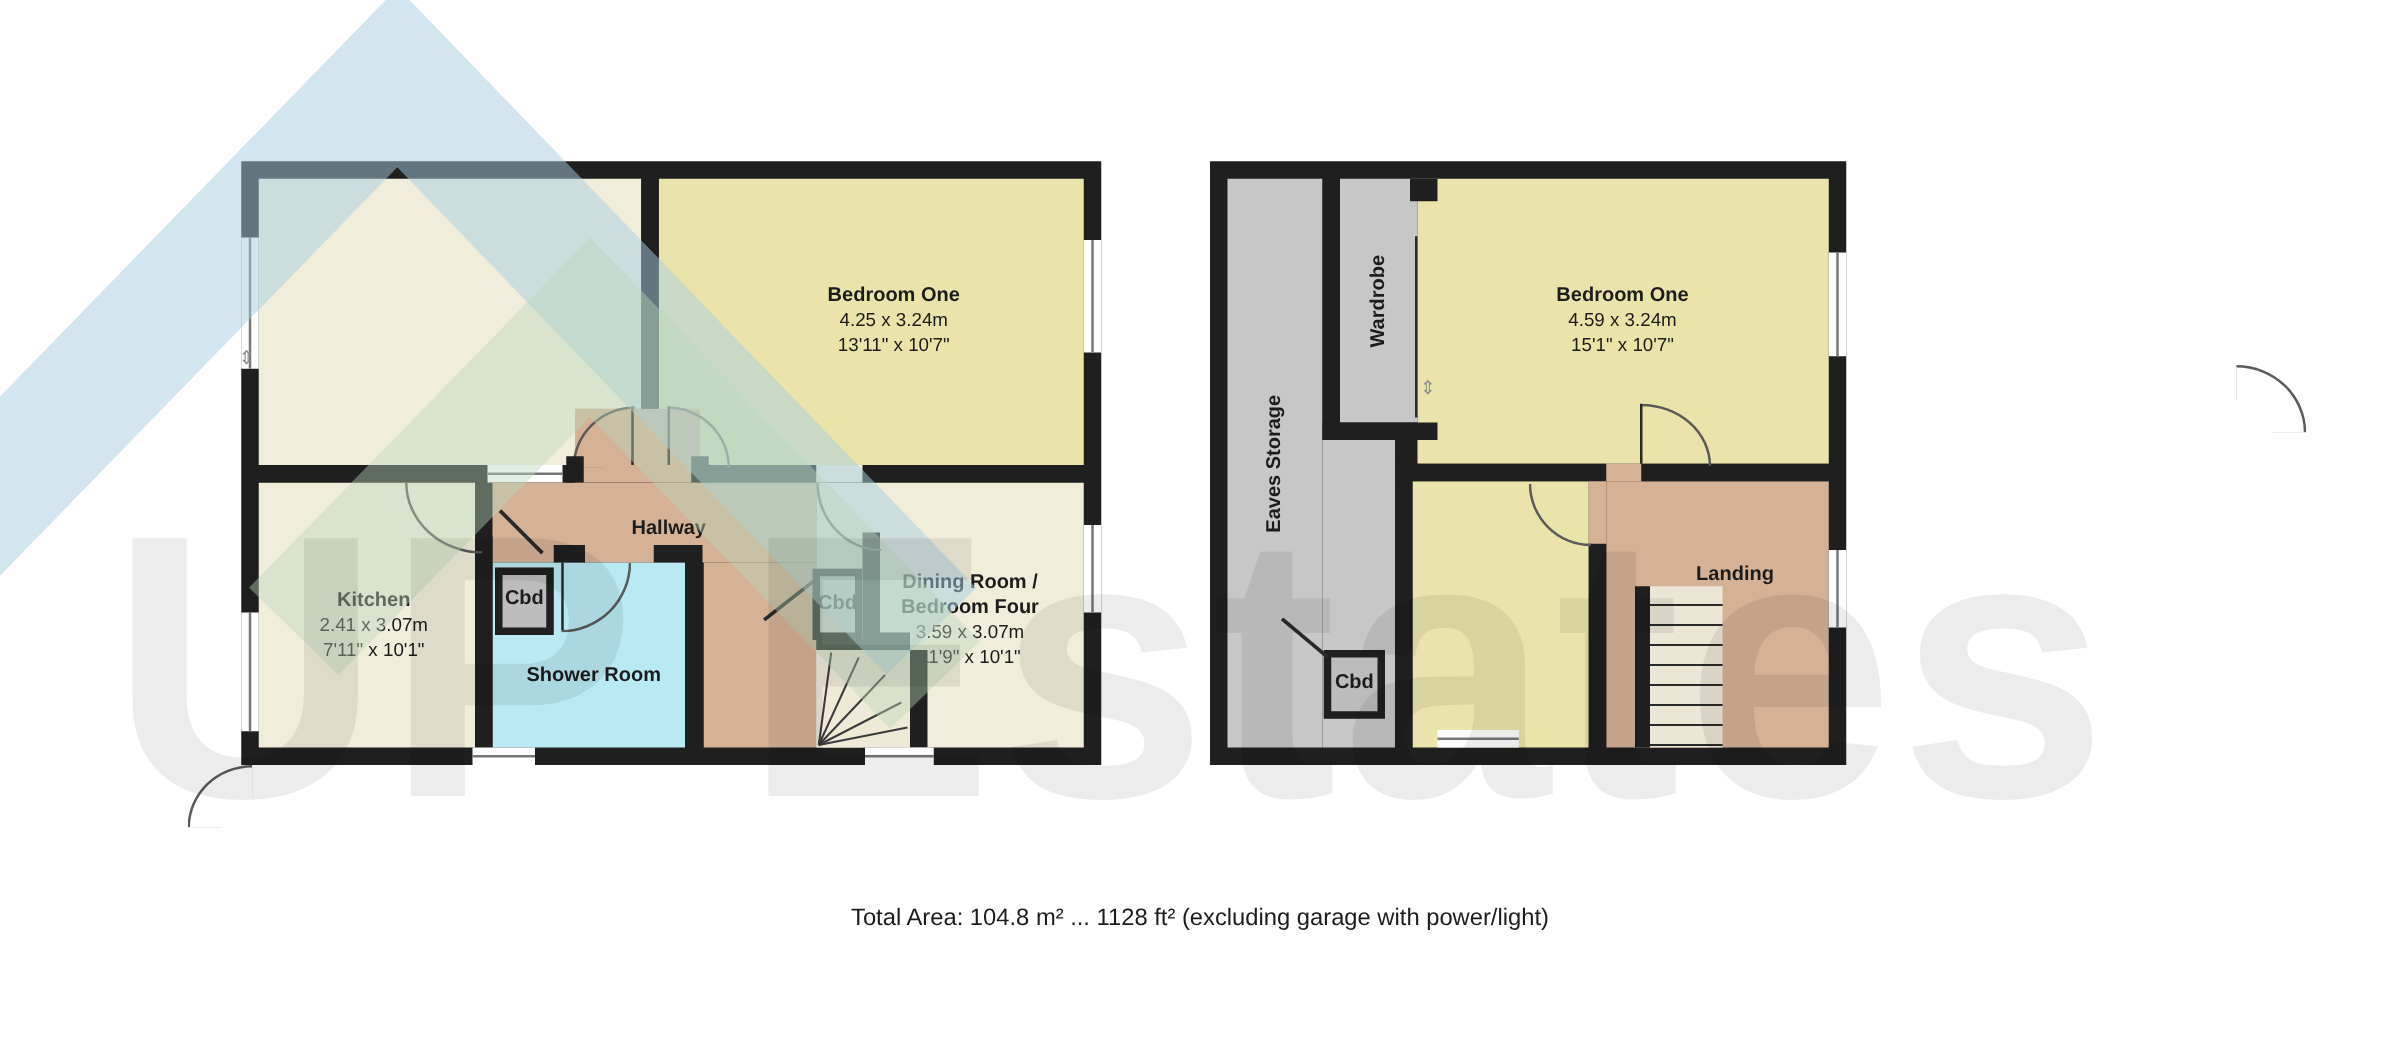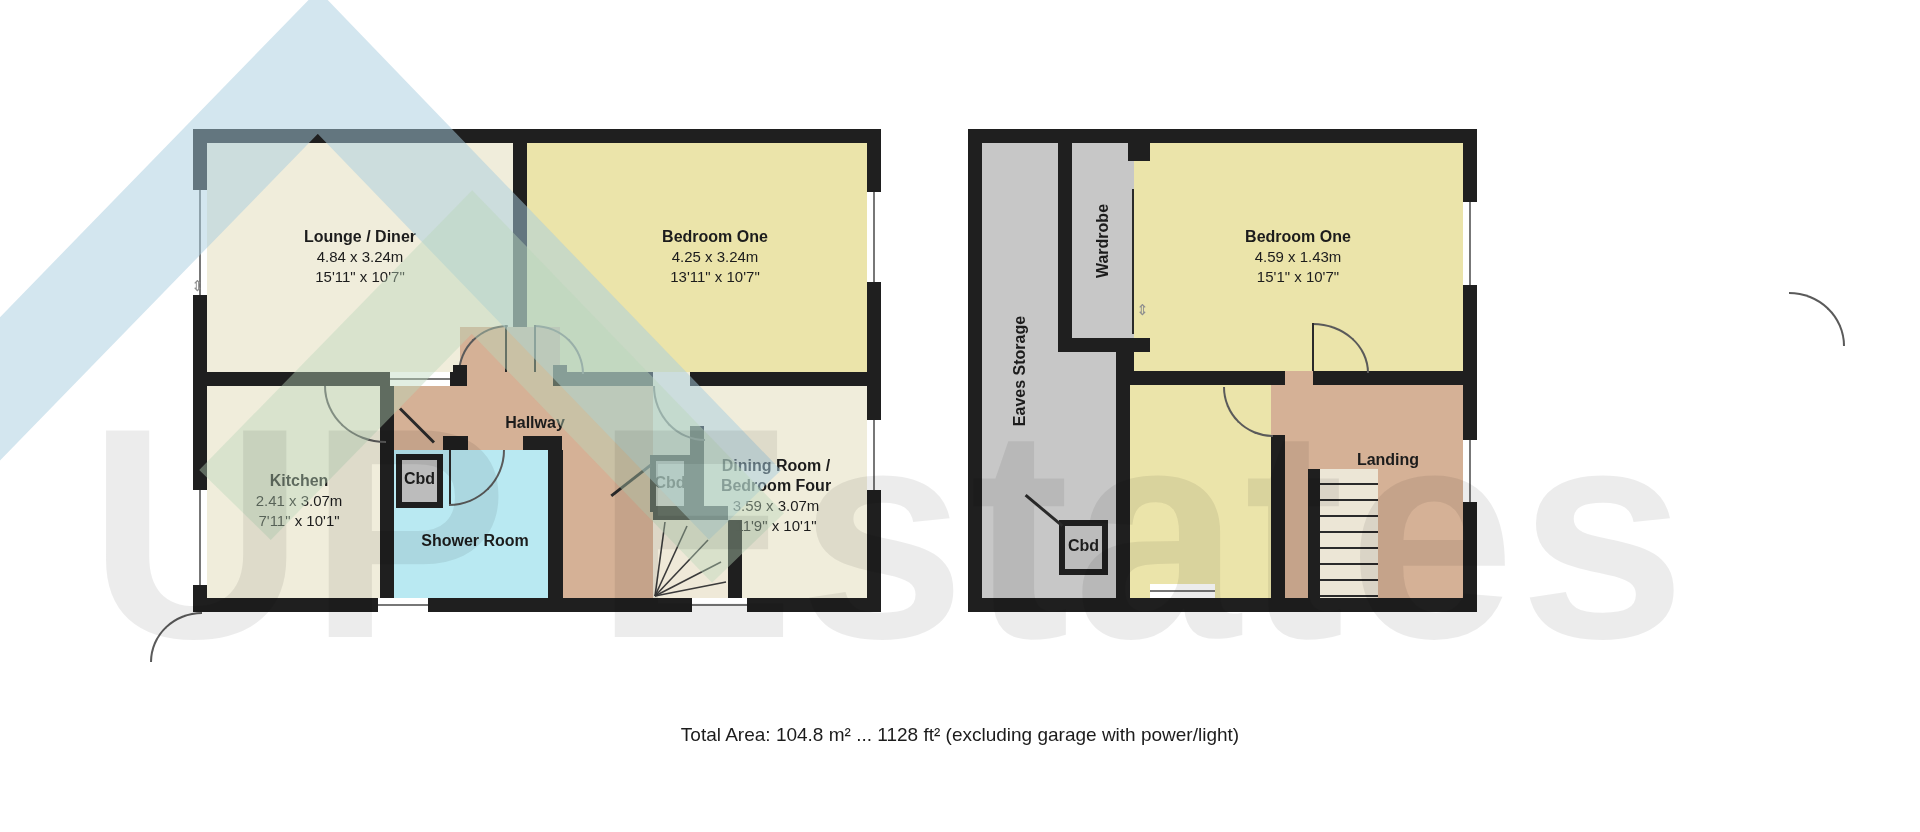--- a/index.html
+++ b/index.html
@@ -102,25 +102,20 @@
     <div class="leaf" style="left:312px;top:196px;width:2px;height:47px;"></div>
     <div class="arc tr" style="left:341px;top:196px;width:48px;height:47px;"></div>
     <div class="leaf" style="left:341px;top:196px;width:2px;height:47px;"></div>
     <div class="arc bl" style="left:131px;top:257px;width:60px;height:55px;"></div>
     <div class="arc bl" style="left:460px;top:257px;width:50px;height:53px;"></div>
     <div class="arc br" style="left:256px;top:321px;width:54px;height:54px;"></div>
     <div class="leaf" style="left:256px;top:321px;width:2px;height:54px;"></div>
     <div class="leaf" style="left:200px;top:295px;width:48px;height:3px;transform:rotate(45deg);"></div>
     <div class="leaf" style="left:413px;top:350px;width:50px;height:3px;transform:rotate(-38deg);"></div>
 
-    <div class="lbl" style="left:47px;top:98px;width:240px;">
-      <div class="nm">Lounge / Diner</div>
-      <div class="dim">4.84 x 3.24m</div>
-      <div class="dim">15'11" x 10'7"</div>
-    </div>
     <div class="lbl" style="left:402px;top:98px;width:240px;">
       <div class="nm">Bedroom One</div>
       <div class="dim">4.25 x 3.24m</div>
       <div class="dim">13'11" x 10'7"</div>
     </div>
     <div class="lbl" style="left:16px;top:342px;width:180px;">
       <div class="nm">Kitchen</div>
       <div class="dim">2.41 x 3.07m</div>
       <div class="dim">7'11" x 10'1"</div>
     </div>
@@ -189,21 +184,21 @@
     <div class="arc bl" style="left:255px;top:258px;width:48px;height:48px;"></div>
 
     <div class="vtext" style="left:14px;top:14px;width:76px;height:455px;">
       <span>Eaves Storage</span>
     </div>
     <div class="vtext" style="left:104px;top:14px;width:62px;height:195px;">
       <span>Wardrobe</span>
     </div>
     <div class="lbl" style="left:210px;top:98px;width:240px;">
       <div class="nm">Bedroom One</div>
-      <div class="dim">4.59 x 1.43m</div>
+      <div class="dim">4.59 x 3.24m</div>
       <div class="dim">15'1" x 10'7"</div>
     </div>
     <div class="lbl" style="left:350px;top:321px;width:140px;">
       <div class="nm">Landing</div>
     </div>
     <div class="lbl" style="left:91px;top:407px;width:49px;">
       <div class="nm">Cbd</div>
     </div>
     <div class="arrowglyph" style="left:168px;top:172px;">⇕</div>
   </div>

